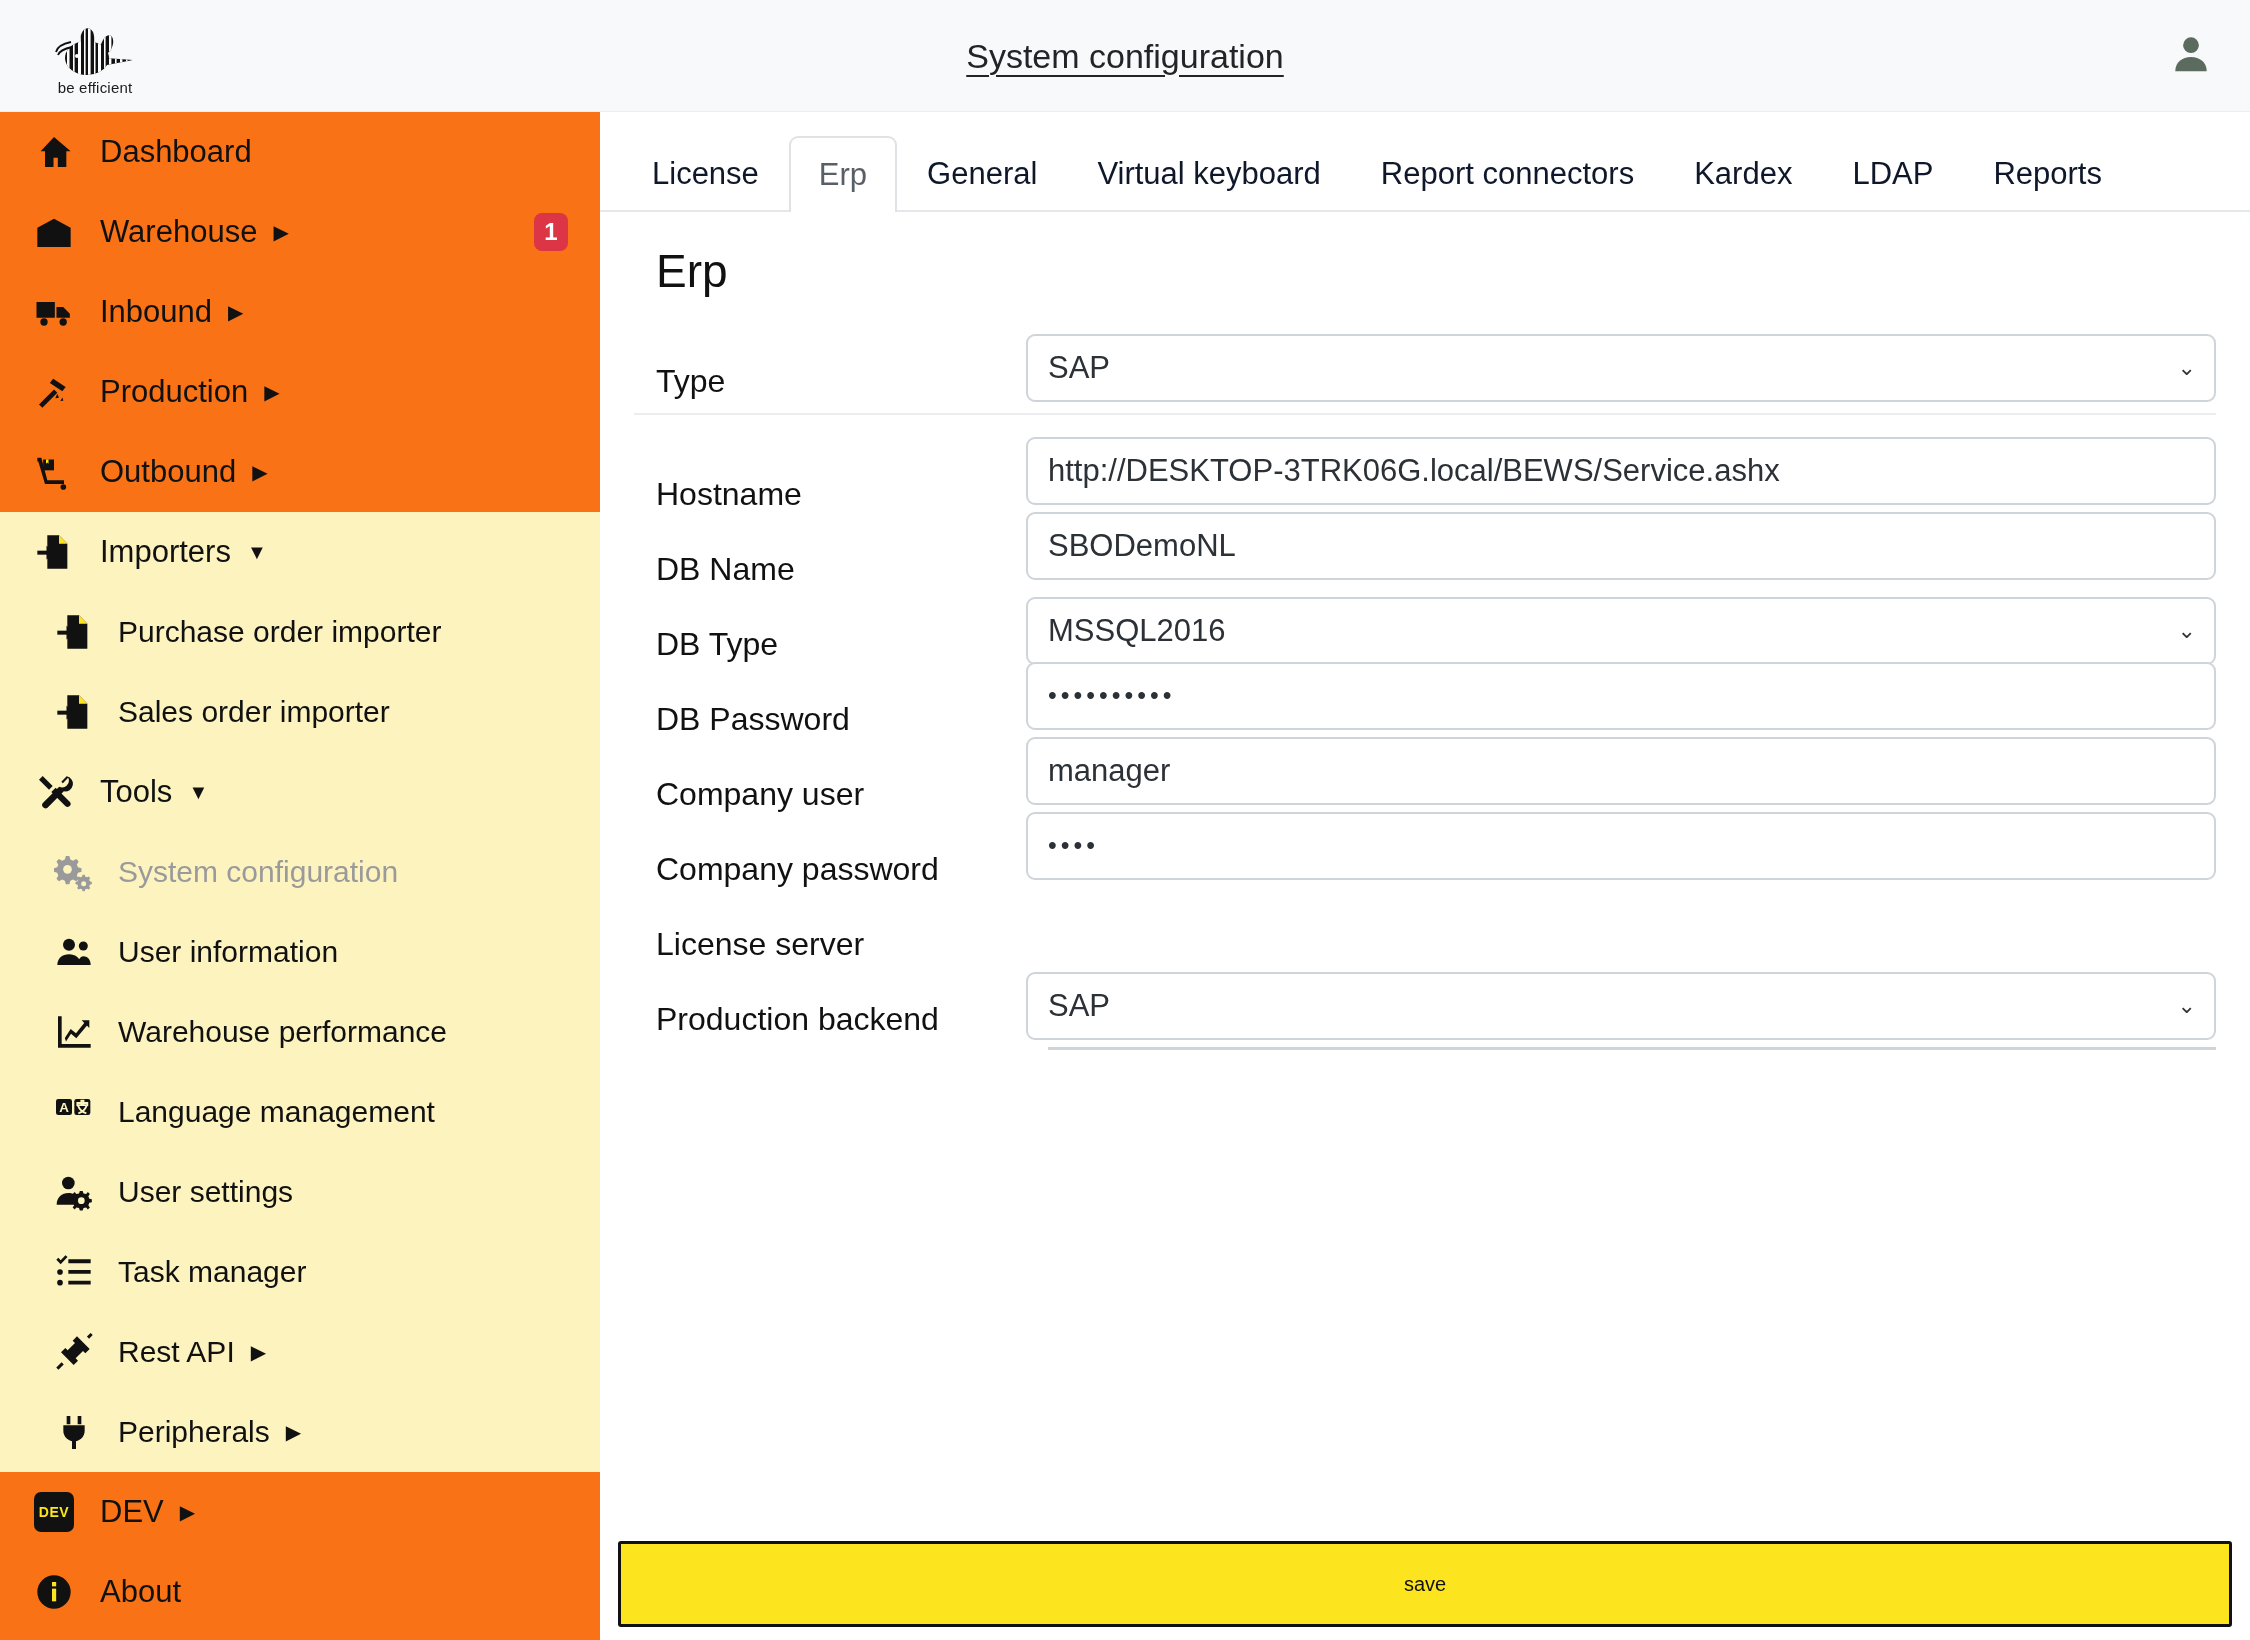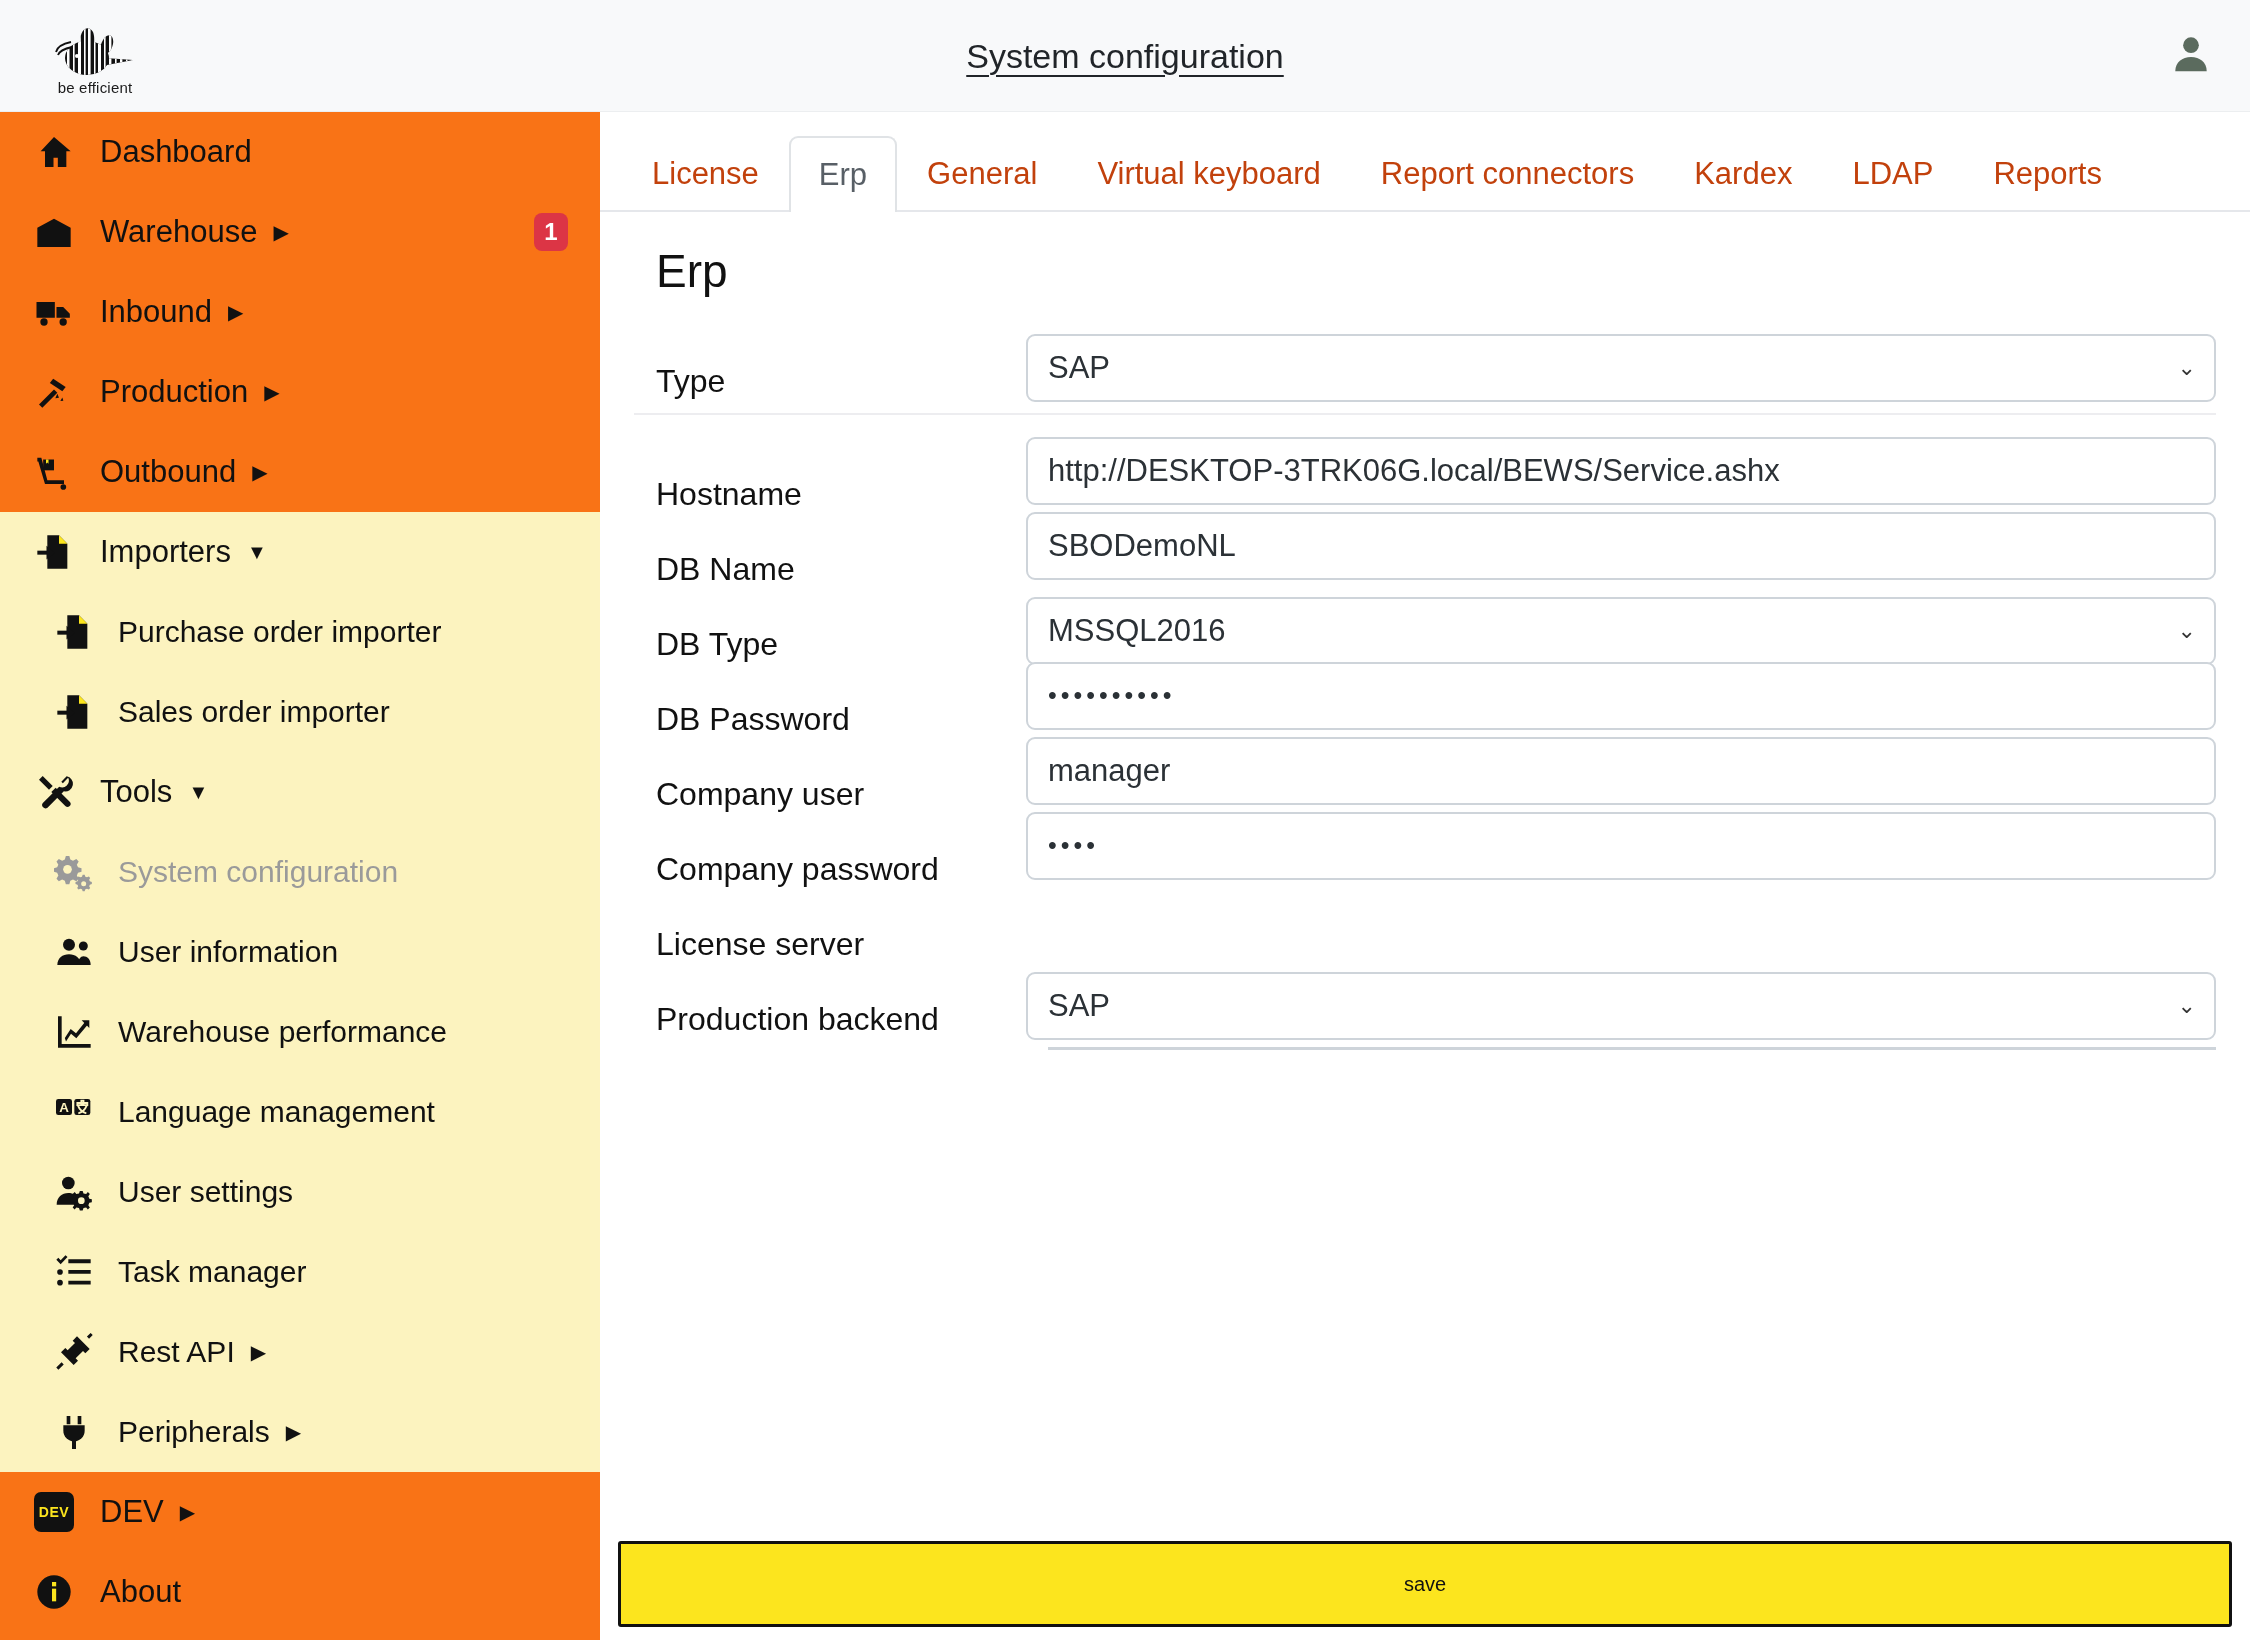--- a/index.html
+++ b/index.html
@@ -102,21 +102,21 @@
     height: 78px;
     margin: 22px 0 0 0;
     padding-left: 22px;
     display: flex; align-items: flex-end;
     border-bottom: 2px solid #e5e7eb;
   }
   .tab {
     height: 74px;
     padding: 0 28px;
     display: flex; align-items: center;
-    font-size: 31px; color: #c2410c;
+    font-size: 31px; color: #0f172a;
     cursor: pointer;
     border: 2px solid transparent;
     border-bottom: none;
     border-radius: 9px 9px 0 0;
     position: relative;
     white-space: nowrap;
   }
   .tab.active {
     color: #585f66;
     background: #ffffff;

